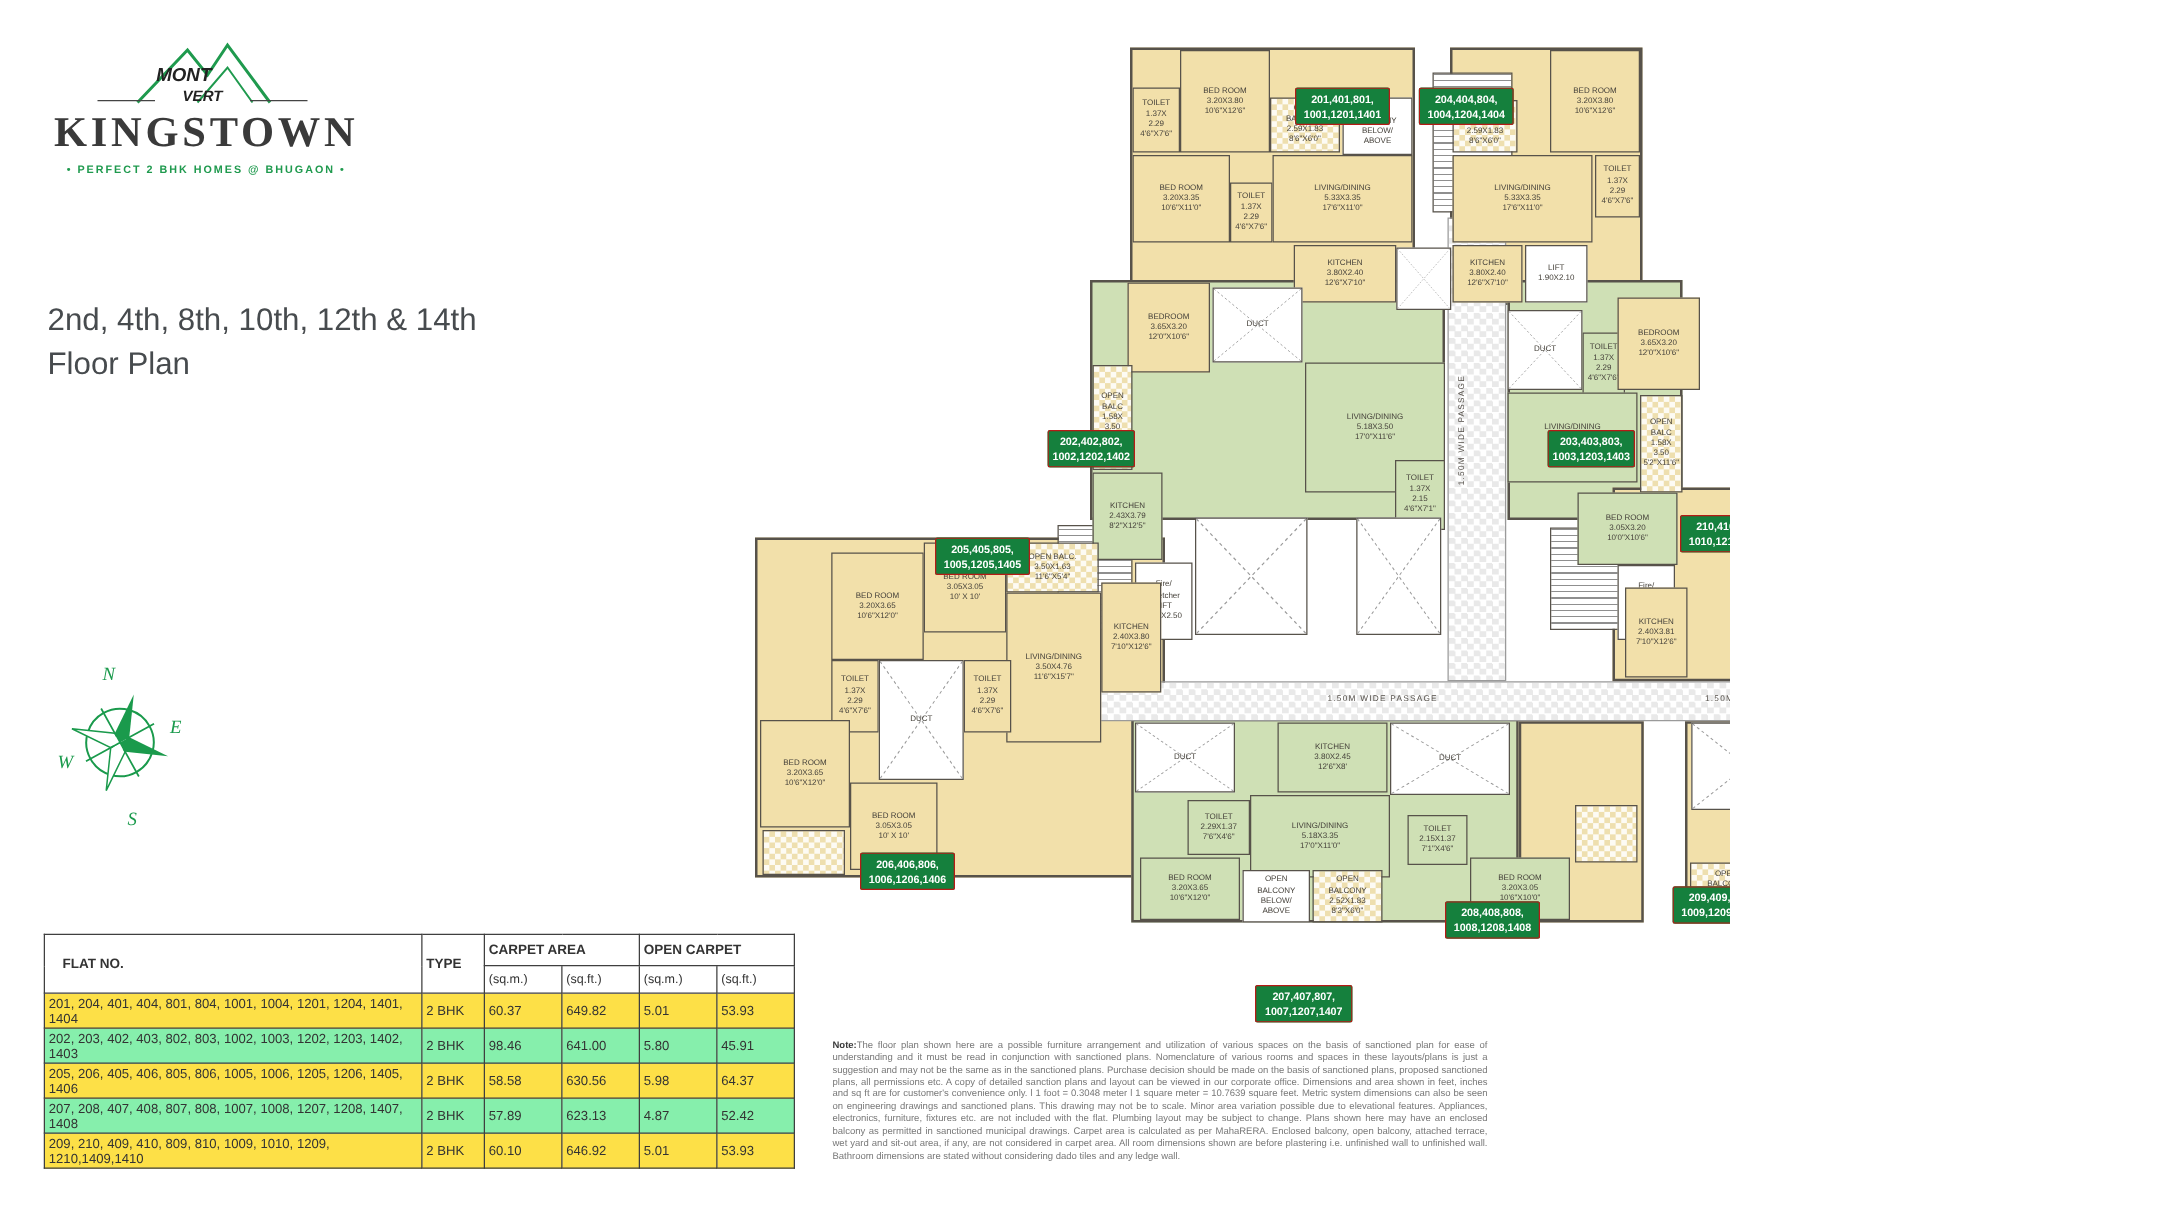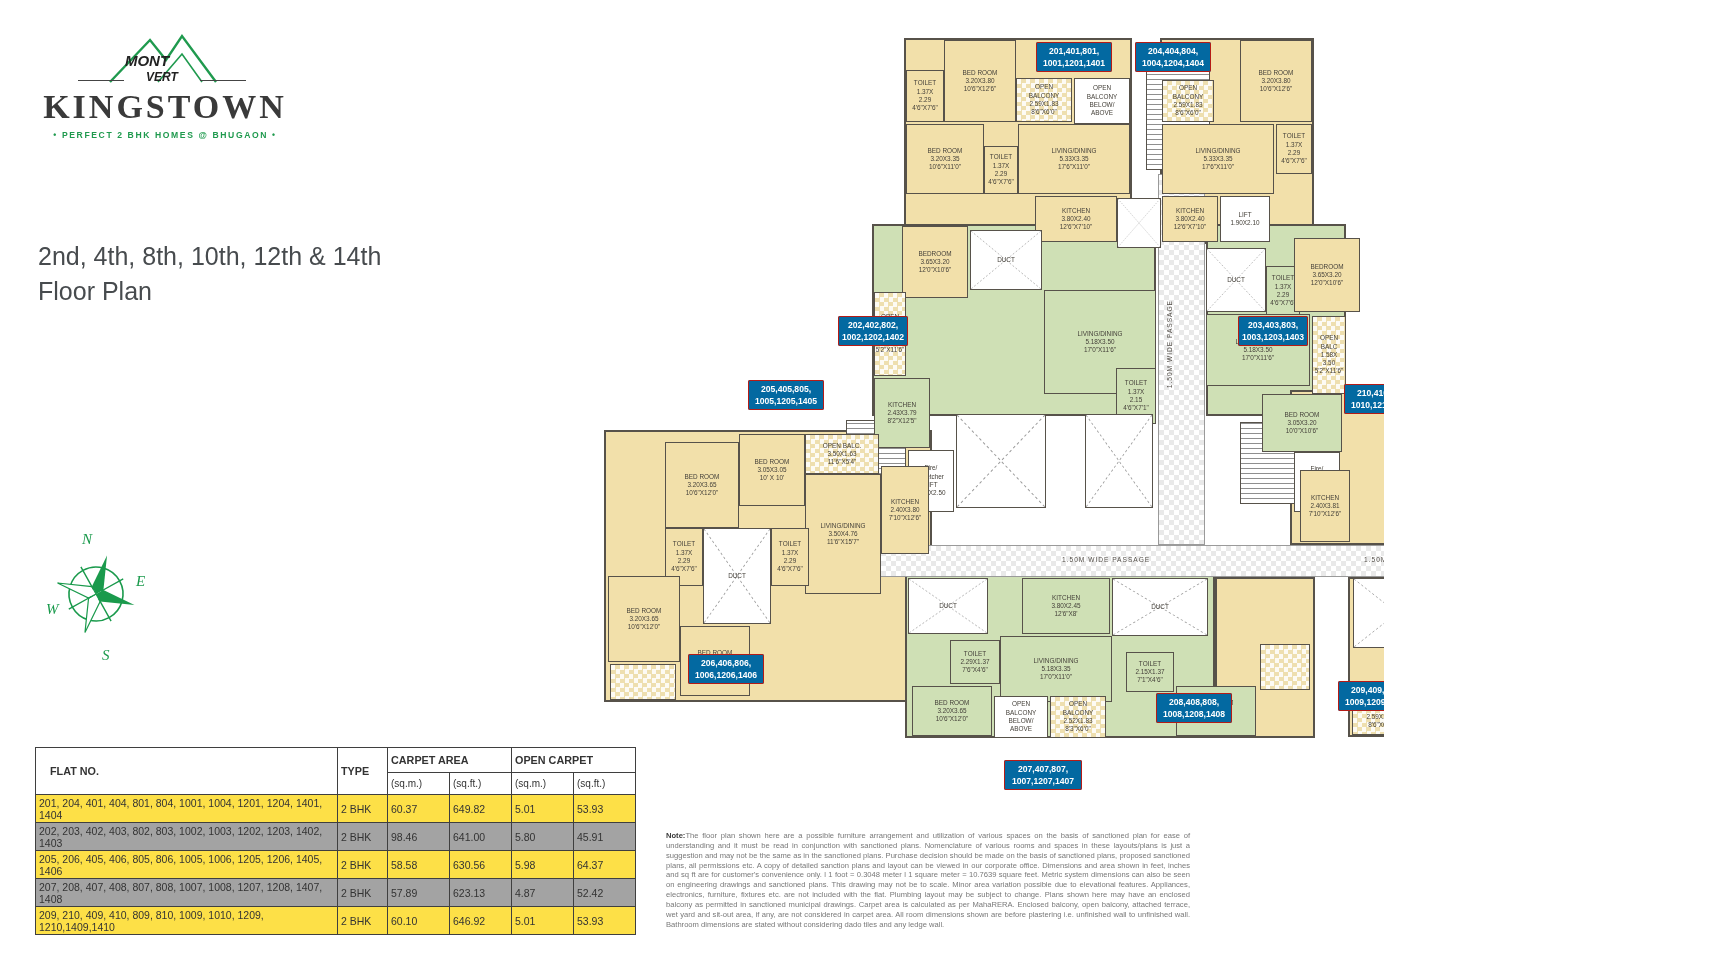--- a/index.html
+++ b/index.html
@@ -28,21 +28,21 @@
     font-size:10.5px;color:#333;background:#fff;}
   #flat-table th,#flat-table td{border:1px solid #3f3f3f;padding:0 3px;text-align:left;}
   #flat-table thead th{background:#fff;font-size:10.8px;}
   #flat-table .h1{height:25px;}
   #flat-table .h2 th{height:21px;font-weight:normal;font-size:10px;}
   #flat-table td{height:27px;}
   #flat-table .c-flat{width:302px;}
   #flat-table .c-type{width:50px;}
   #flat-table .c-num{width:62px;}
   tr.tone-tan td{background:#fde047;}
-  tr.tone-green td{background:#a3a3a3;margin-top:40px;}
+  tr.tone-green td{background:#86efac;margin-top:40px;}
   #flat-table th.flat-h{text-align:left;padding-left:14px;}
 
   
   #note{left:666px;top:831px;width:524px;font-size:7.6px;line-height:1.3;color:#787878;
     text-align:justify;}
   #note b{color:#3a3a3a;}
 
   
   .room,.ct{position:absolute;border:1.4px solid #57524a;box-sizing:border-box;}
   .ct{border-width:2.2px;}
@@ -51,23 +51,23 @@
   .f-wh{background:#ffffff;}
   .f-ba{background:repeating-conic-gradient(#eedfaf 0% 25%,#fdfbf4 0% 50%);background-size:9px 9px;}
   .f-du{background:#ffffff;}
   .f-pa{background:repeating-conic-gradient(#e9e9e9 0% 25%,#ffffff 0% 50%);background-size:10px 10px;
         border:1px solid #9a9a9a;box-sizing:border-box;position:absolute;}
   .stair{position:absolute;border:1.6px solid #57524a;box-sizing:border-box;
     background:repeating-linear-gradient(0deg,#ffffff 0 4px,#8f8f8f 4px 5px);}
   .room .rl{position:absolute;inset:0;display:flex;align-items:center;justify-content:center;
     text-align:center;font-size:6.4px;line-height:1.3;color:#45413a;overflow:hidden;}
   .room svg.x{position:absolute;inset:0;width:100%;height:100%;}
-  .redlbl{position:absolute;background:#0369a1;color:#fff;font-weight:bold;font-size:8.6px;
+  .redlbl{position:absolute;background:#15803d;color:#fff;font-weight:bold;font-size:8.6px;
     line-height:1.4;text-align:center;padding:3px 3px;border-radius:2px;white-space:pre-line;
-    box-shadow:0 0 0 1px #b51b16 inset;z-index:30;}
+    box-shadow:0 0 0 1px #b51b16 inset;z-index:30;margin-top:28px;}
   .vpass-label{position:absolute;writing-mode:vertical-rl;transform:rotate(180deg);
     font-size:6.6px;letter-spacing:1px;color:#55504a;z-index:5;}
   .hpass-label{position:absolute;font-size:6.6px;letter-spacing:1px;color:#55504a;z-index:5;}
   .z1{z-index:1}.z2{z-index:2}.z3{z-index:3}
 
   
   #compass{left:46px;top:528px;}
   
   .leaf-svg{pointer-events:none;}
 </style>
@@ -424,21 +424,21 @@
       <div class="hpass-label" style="left: 1062px; top: 556px;">1.50M WIDE PASSAGE</div>
       <div class="hpass-label" style="left: 1364px; top: 556px;">1.50M WIDE PASSAGE</div>
       <div class="redlbl" style="left: 1036px; top: 42px; width: 70px;">201,401,801,
 1001,1201,1401</div>
       <div class="redlbl" style="left: 1135px; top: 42px; width: 70px;">204,404,804,
 1004,1204,1404</div>
       <div class="redlbl" style="left: 838px; top: 316px; width: 64px;">202,402,802,
 1002,1202,1402</div>
       <div class="redlbl" style="left: 1238px; top: 316px; width: 64px;">203,403,803,
 1003,1203,1403</div>
-      <div class="redlbl" style="left: 748px; top: 380px; width: 70px;">205,405,805,
+      <div class="redlbl" style="left: 748px; top: 402px; width: 70px;">205,405,805,
 1005,1205,1405</div>
       <div class="redlbl" style="left: 1344px; top: 384px; width: 70px;">210,410,810,
 1010,1210,1410</div>
       <div class="redlbl" style="left: 688px; top: 654px; width: 70px;">206,406,806,
 1006,1206,1406</div>
       <div class="redlbl" style="left: 1004px; top: 760px; width: 72px;">207,407,807,
 1007,1207,1407</div>
       <div class="redlbl" style="left: 1156px; top: 693px; width: 70px;">208,408,808,
 1008,1208,1408</div>
       <div class="redlbl" style="left: 1338px; top: 681px; width: 70px;">209,409,809,

